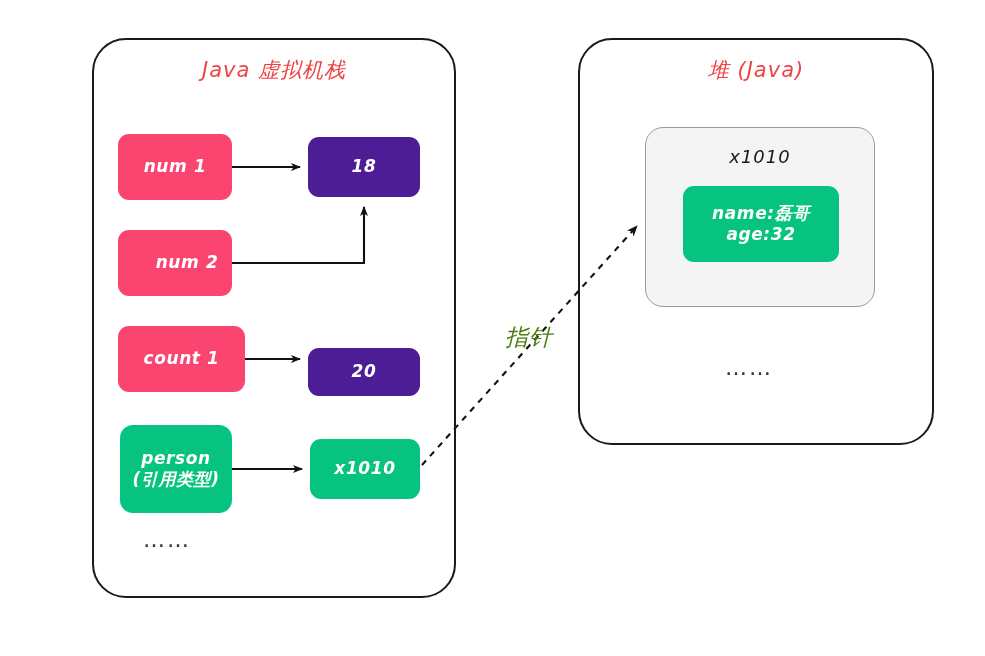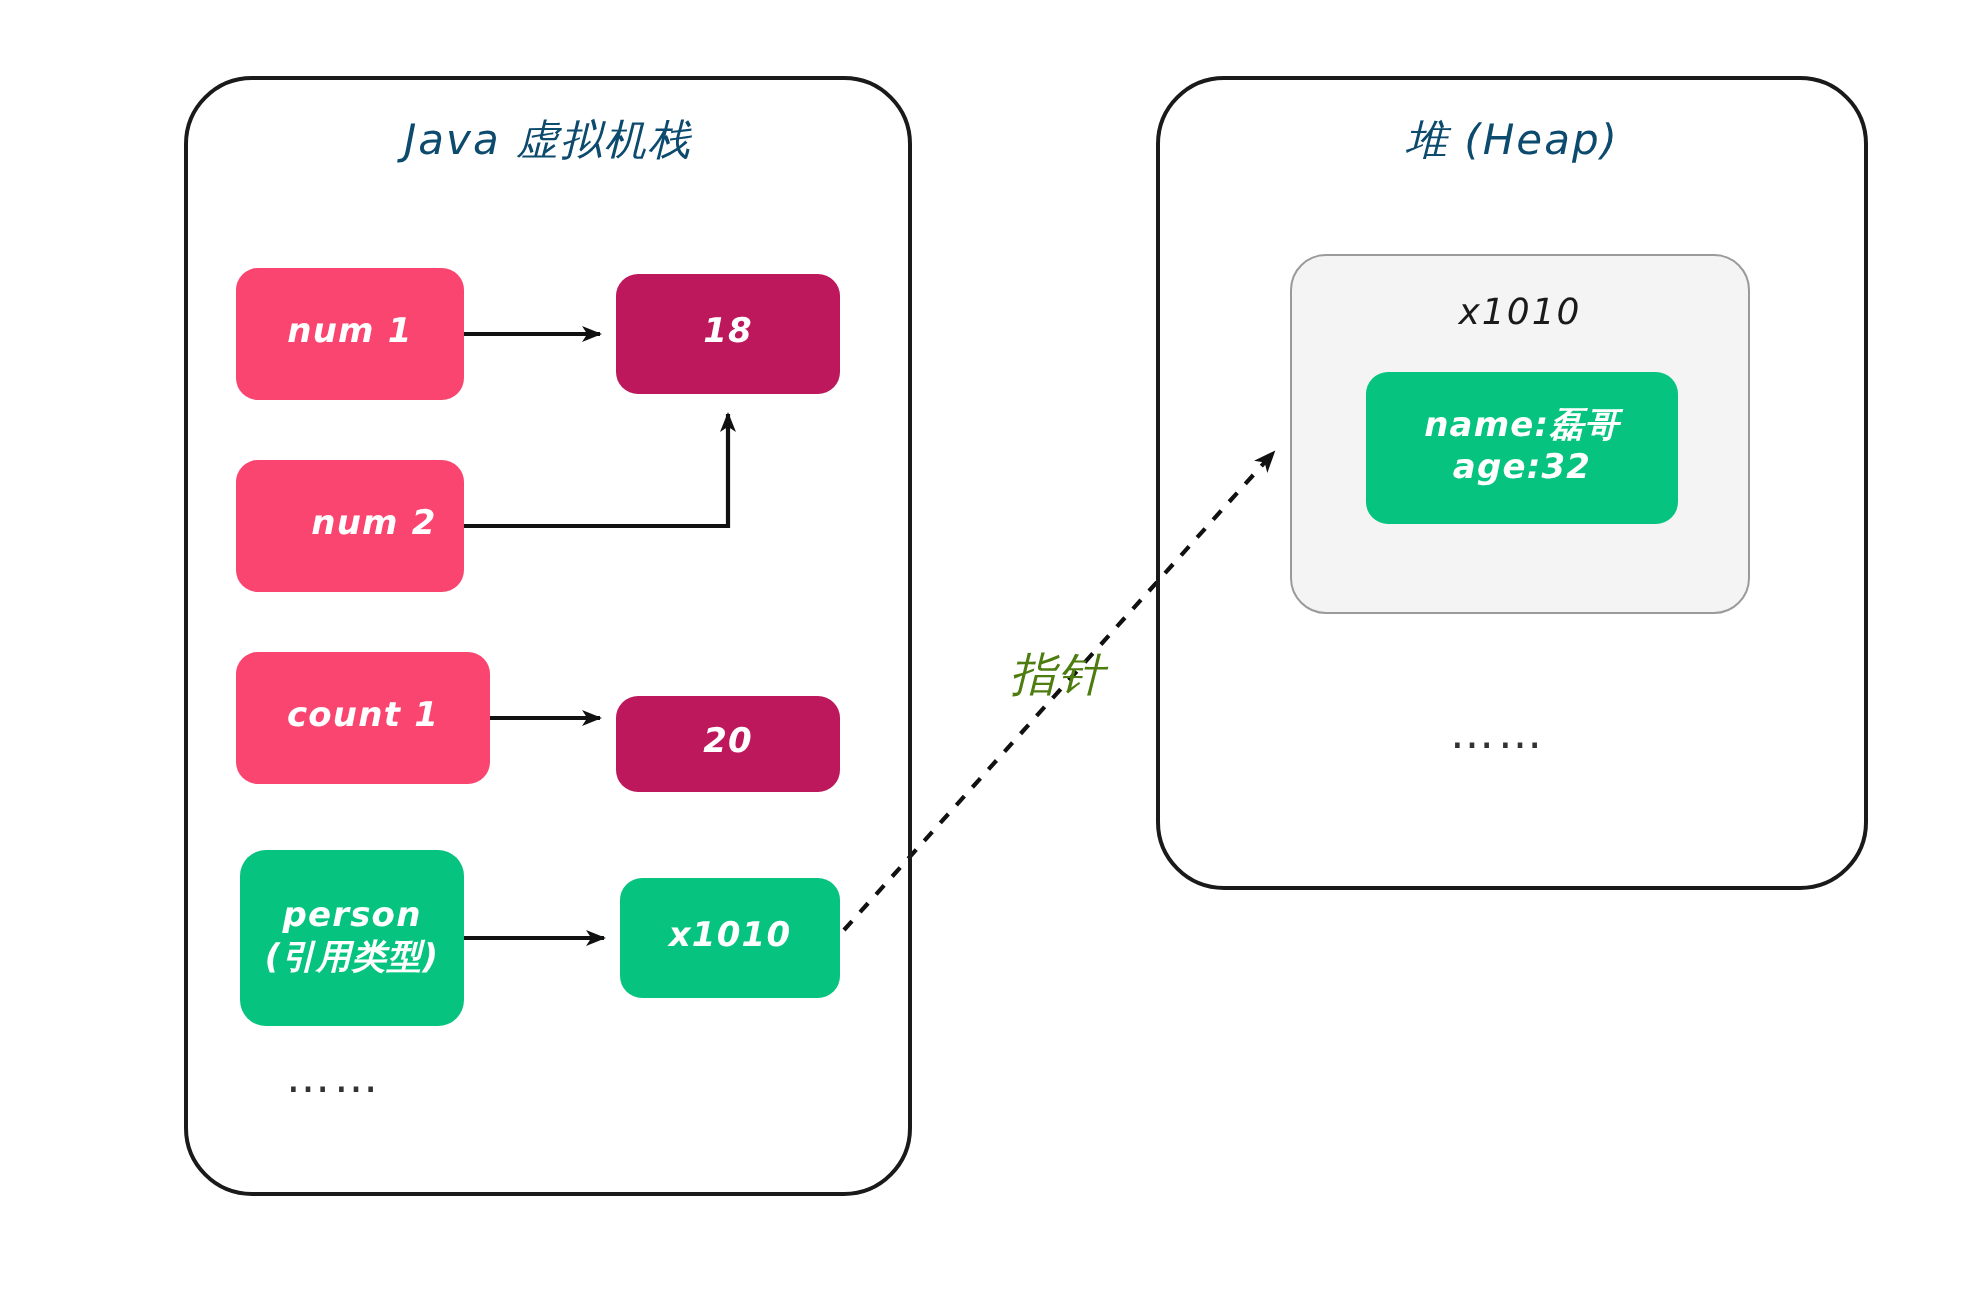--- a/index.html
+++ b/index.html
@@ -42,21 +42,21 @@
     width: 356px;
     height: 407px;
   }
 
   .panel-title {
     position: absolute;
     width: 100%;
     text-align: center;
     top: 16px;
     font-size: 21px;
-    color: #0c4a6e;
+    color: #ef4444;
     letter-spacing: 1px;
     font-family: "DejaVu Sans", sans-serif;
     font-style: italic;
     white-space: nowrap;
   }
 
   
   .cell {
     position: absolute;
     box-sizing: border-box;
@@ -68,21 +68,21 @@
     font-size: 17px;
     font-style: italic;
     font-weight: bold;
     letter-spacing: 0.6px;
     line-height: 1.25;
     border-radius: 11px;
     font-family: "DejaVu Sans", sans-serif;
   }
   .cell.pink  { background: #fa4571; }
   .cell.green { background: #06c47f; }
-  .cell.gray  { background: #be185d; }
+  .cell.gray  { background: #4c1d95; }
 
   .cell .lines { padding: 0 6px; }
   .cell .l2 { display: block; }
 
   
   #cell-num1   { left: 118px; top: 134px; width: 114px; height: 66px; }
   #cell-num2   { left: 118px; top: 230px; width: 114px; height: 66px; padding-left: 24px; }
   #cell-count1 { left: 118px; top: 326px; width: 127px; height: 66px; }
   #cell-person { left: 120px; top: 425px; width: 112px; height: 88px; border-radius: 13px; }
 
@@ -205,21 +205,21 @@
   <span class="lines">20</span>
 </div>
 
 <div class="cell green" id="cell-valaddr">
   <span class="lines">x1010</span>
 </div>
 
 <div class="ellipsis" id="stack-ellipsis">……</div>
 
 <div class="panel" id="heap-panel">
-  <div class="panel-title">堆 (Heap)</div>
+  <div class="panel-title">堆 (Java)</div>
 </div>
 
 <div id="heap-object">
   <div id="heap-object-addr">x1010</div>
 </div>
 
 <div class="cell green" id="heap-fields">
   <span class="lines">
     <span>name:磊哥</span>
     <span class="l2">age:32</span>

